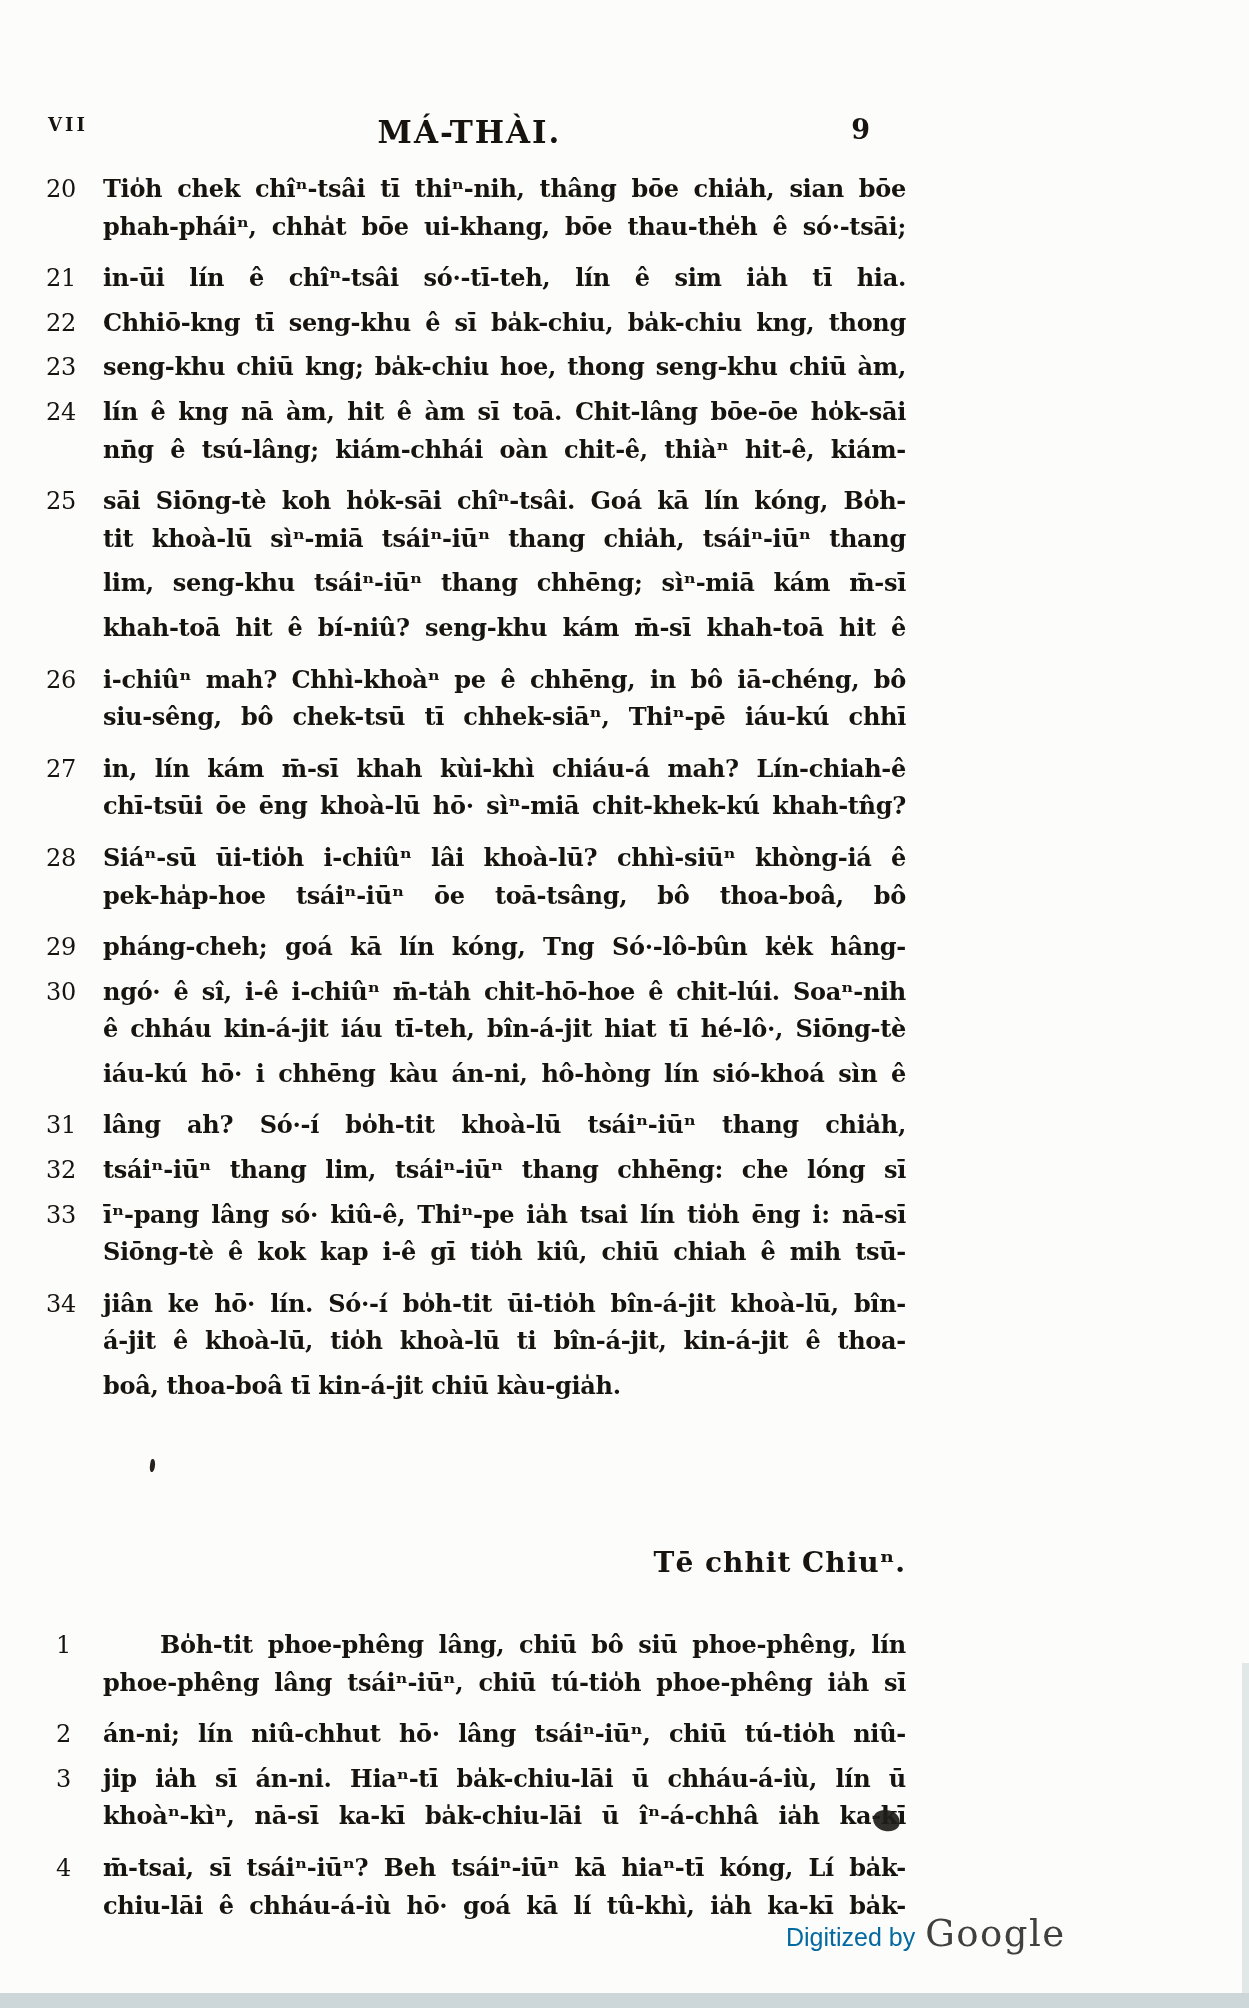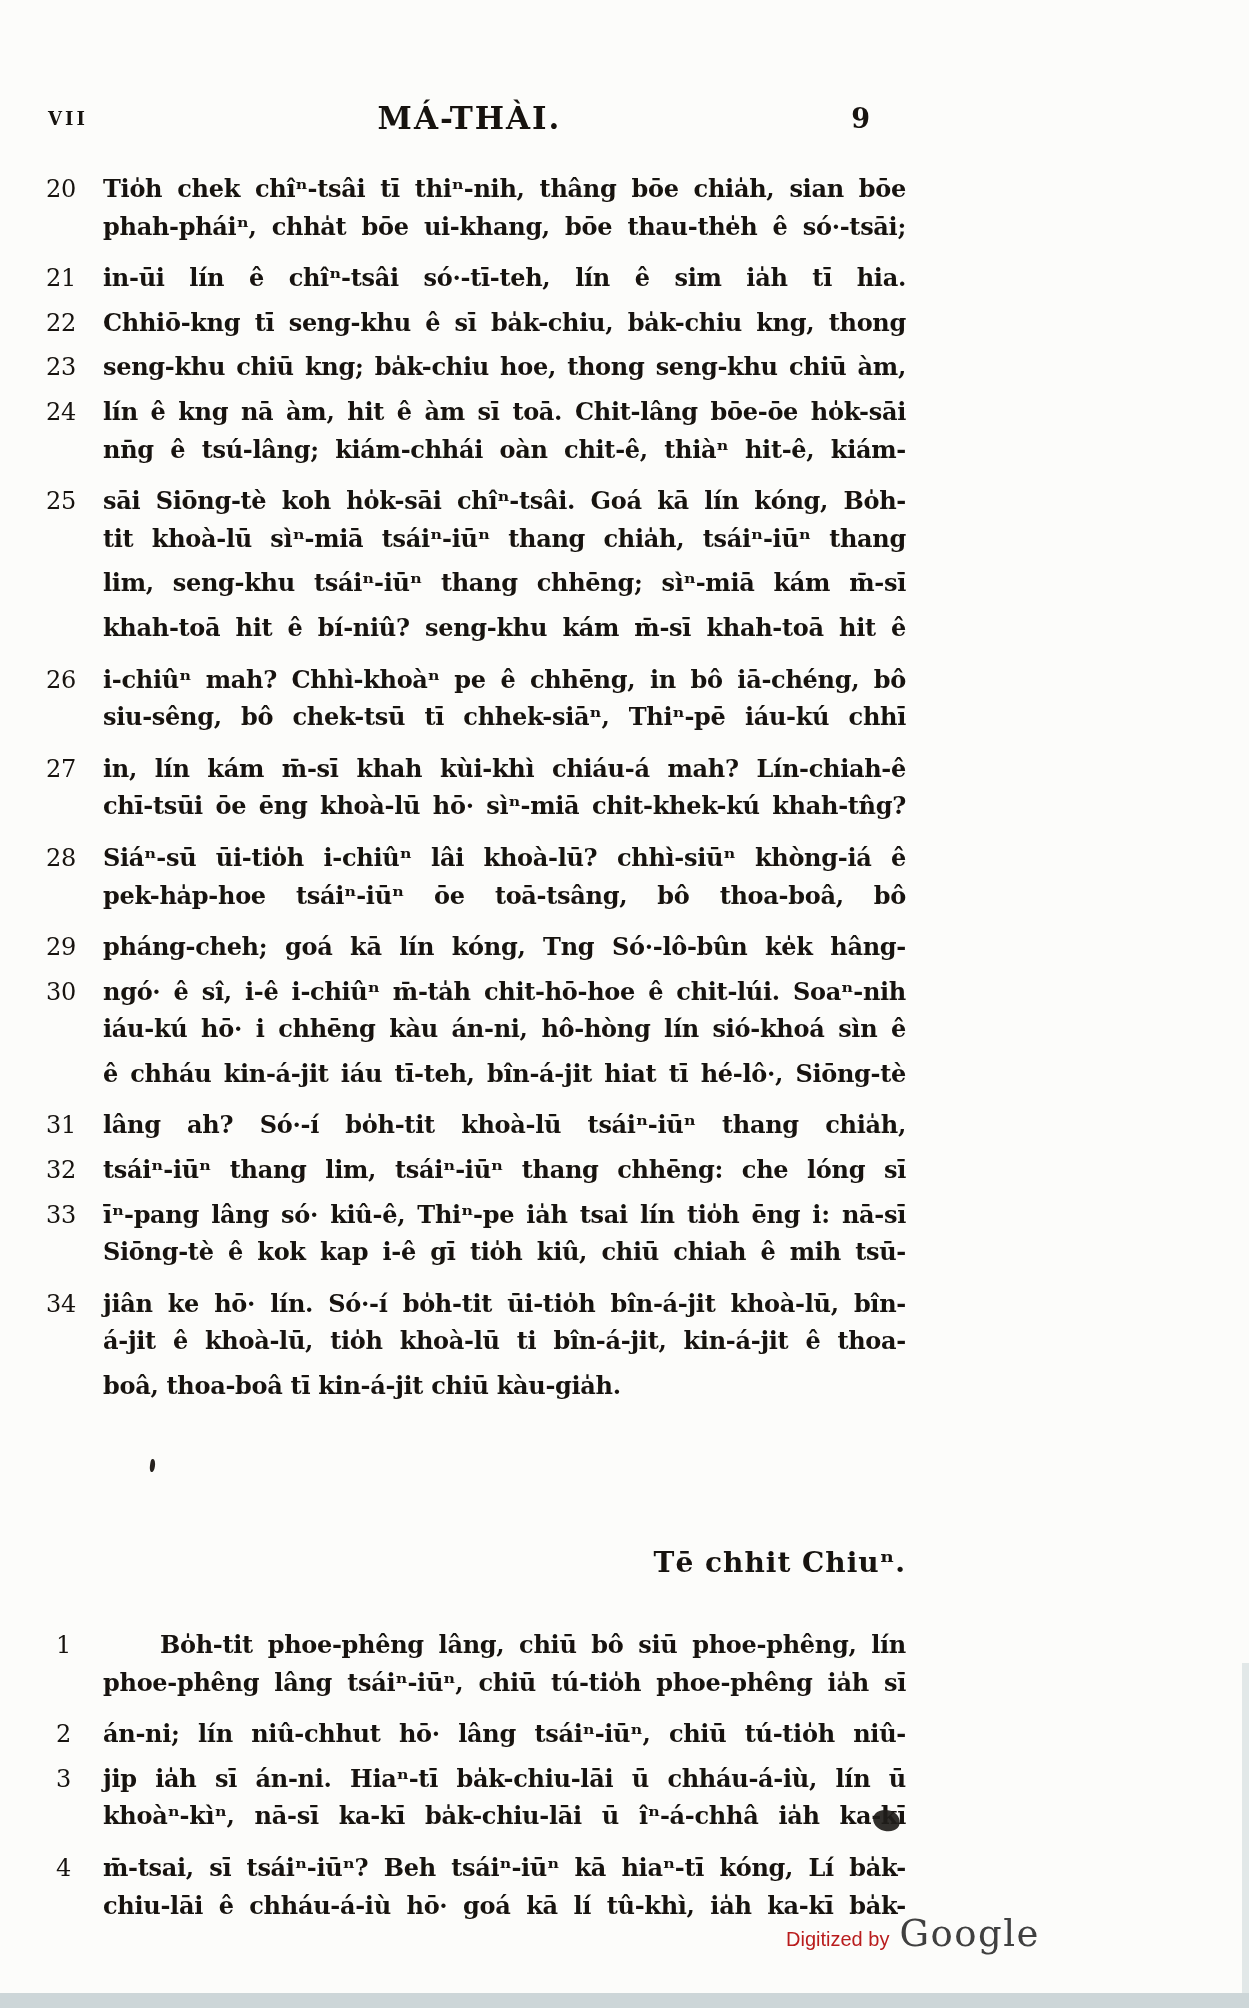--- a/index.html
+++ b/index.html
@@ -6,22 +6,22 @@
   .page{
     position:relative;
     width:1249px;height:2008px;
     background:#fcfcfa;
     font-family:"DejaVu Serif","Liberation Serif",serif;
     color:#17130f;
     overflow:hidden;
   }
   
   .header{
-    position:absolute;left:46px;top:100px;width:860px;
-    display:flex;align-items:center;gap:44px;
+    position:absolute;left:46px;top:114px;width:860px;
+    display:flex;align-items:flex-start;gap:44px;
   }
   .folio{font-size:18px;font-weight:700;letter-spacing:3px;padding-left:2px;}
   .title{flex:1;text-align:center;font-size:31px;font-weight:700;letter-spacing:2px;}
   .pagenum{font-size:27px;font-weight:700;padding-right:36px;}
   
   .lines{position:absolute;left:46px;width:860px;}
   #ch6{top:160px;}
   #ch7{top:1616px;}
   .line{display:flex;height:44.6px;align-items:baseline;}
   .vnum{
@@ -41,21 +41,21 @@
   
   .heading{
     position:absolute;left:46px;top:1546px;width:860px;
     text-align:right;font-size:28px;font-weight:700;letter-spacing:1px;
   }
   
   .watermark{
     position:absolute;left:786px;top:1912px;
     display:flex;align-items:baseline;gap:10px;white-space:nowrap;
   }
-  .wm-text{font-family:"Liberation Sans","DejaVu Sans",sans-serif;font-size:20px;color:#b91c1c;font-weight:400;}
+  .wm-text{font-family:"Liberation Sans","DejaVu Sans",sans-serif;font-size:25px;color:#0369a1;font-weight:400;}
   .wm-logo{font-family:"DejaVu Serif",serif;font-size:37px;color:#404040;letter-spacing:1.5px;font-weight:400;}
   
   .edge-bottom{position:absolute;left:0;bottom:0;width:100%;height:15px;background:#cdd6d8;}
   .edge-right{position:absolute;right:0;bottom:15px;width:7px;height:330px;background:#e2e8e8;}
   .smudge{
     position:absolute;left:873px;top:1810px;width:27px;height:21px;
     background:#201d1a;border-radius:55% 45% 50% 50%/50% 55% 45% 50%;
     transform:rotate(14deg);opacity:.92;
   }
   .speck{
@@ -146,25 +146,25 @@
       <div class="line">
     <span class="vnum">29</span>
     <span class="ltext">pháng-cheh; goá kā lín kóng, Tng Só·-lô-bûn ke̍k hâng-</span>
   </div>
       <div class="line">
     <span class="vnum">30</span>
     <span class="ltext">ngó· ê sî, i-ê i-chiûⁿ m̄-ta̍h chit-hō-hoe ê chit-lúi. Soaⁿ-nih</span>
   </div>
       <div class="line">
     <span class="vnum"></span>
+    <span class="ltext">ê chháu kin-á-jit iáu tī-teh, bîn-á-jit hiat tī hé-lô·, Siōng-tè</span>
+  </div>
+      <div class="line">
+    <span class="vnum"></span>
     <span class="ltext">iáu-kú hō· i chhēng kàu án-ni, hô-hòng lín sió-khoá sìn ê</span>
-  </div>
-      <div class="line">
-    <span class="vnum"></span>
-    <span class="ltext">ê chháu kin-á-jit iáu tī-teh, bîn-á-jit hiat tī hé-lô·, Siōng-tè</span>
   </div>
       <div class="line">
     <span class="vnum">31</span>
     <span class="ltext">lâng ah? Só·-í bo̍h-tit khoà-lū tsáiⁿ-iūⁿ thang chia̍h,</span>
   </div>
       <div class="line">
     <span class="vnum">32</span>
     <span class="ltext">tsáiⁿ-iūⁿ thang lim, tsáiⁿ-iūⁿ thang chhēng: che lóng sī</span>
   </div>
       <div class="line">

